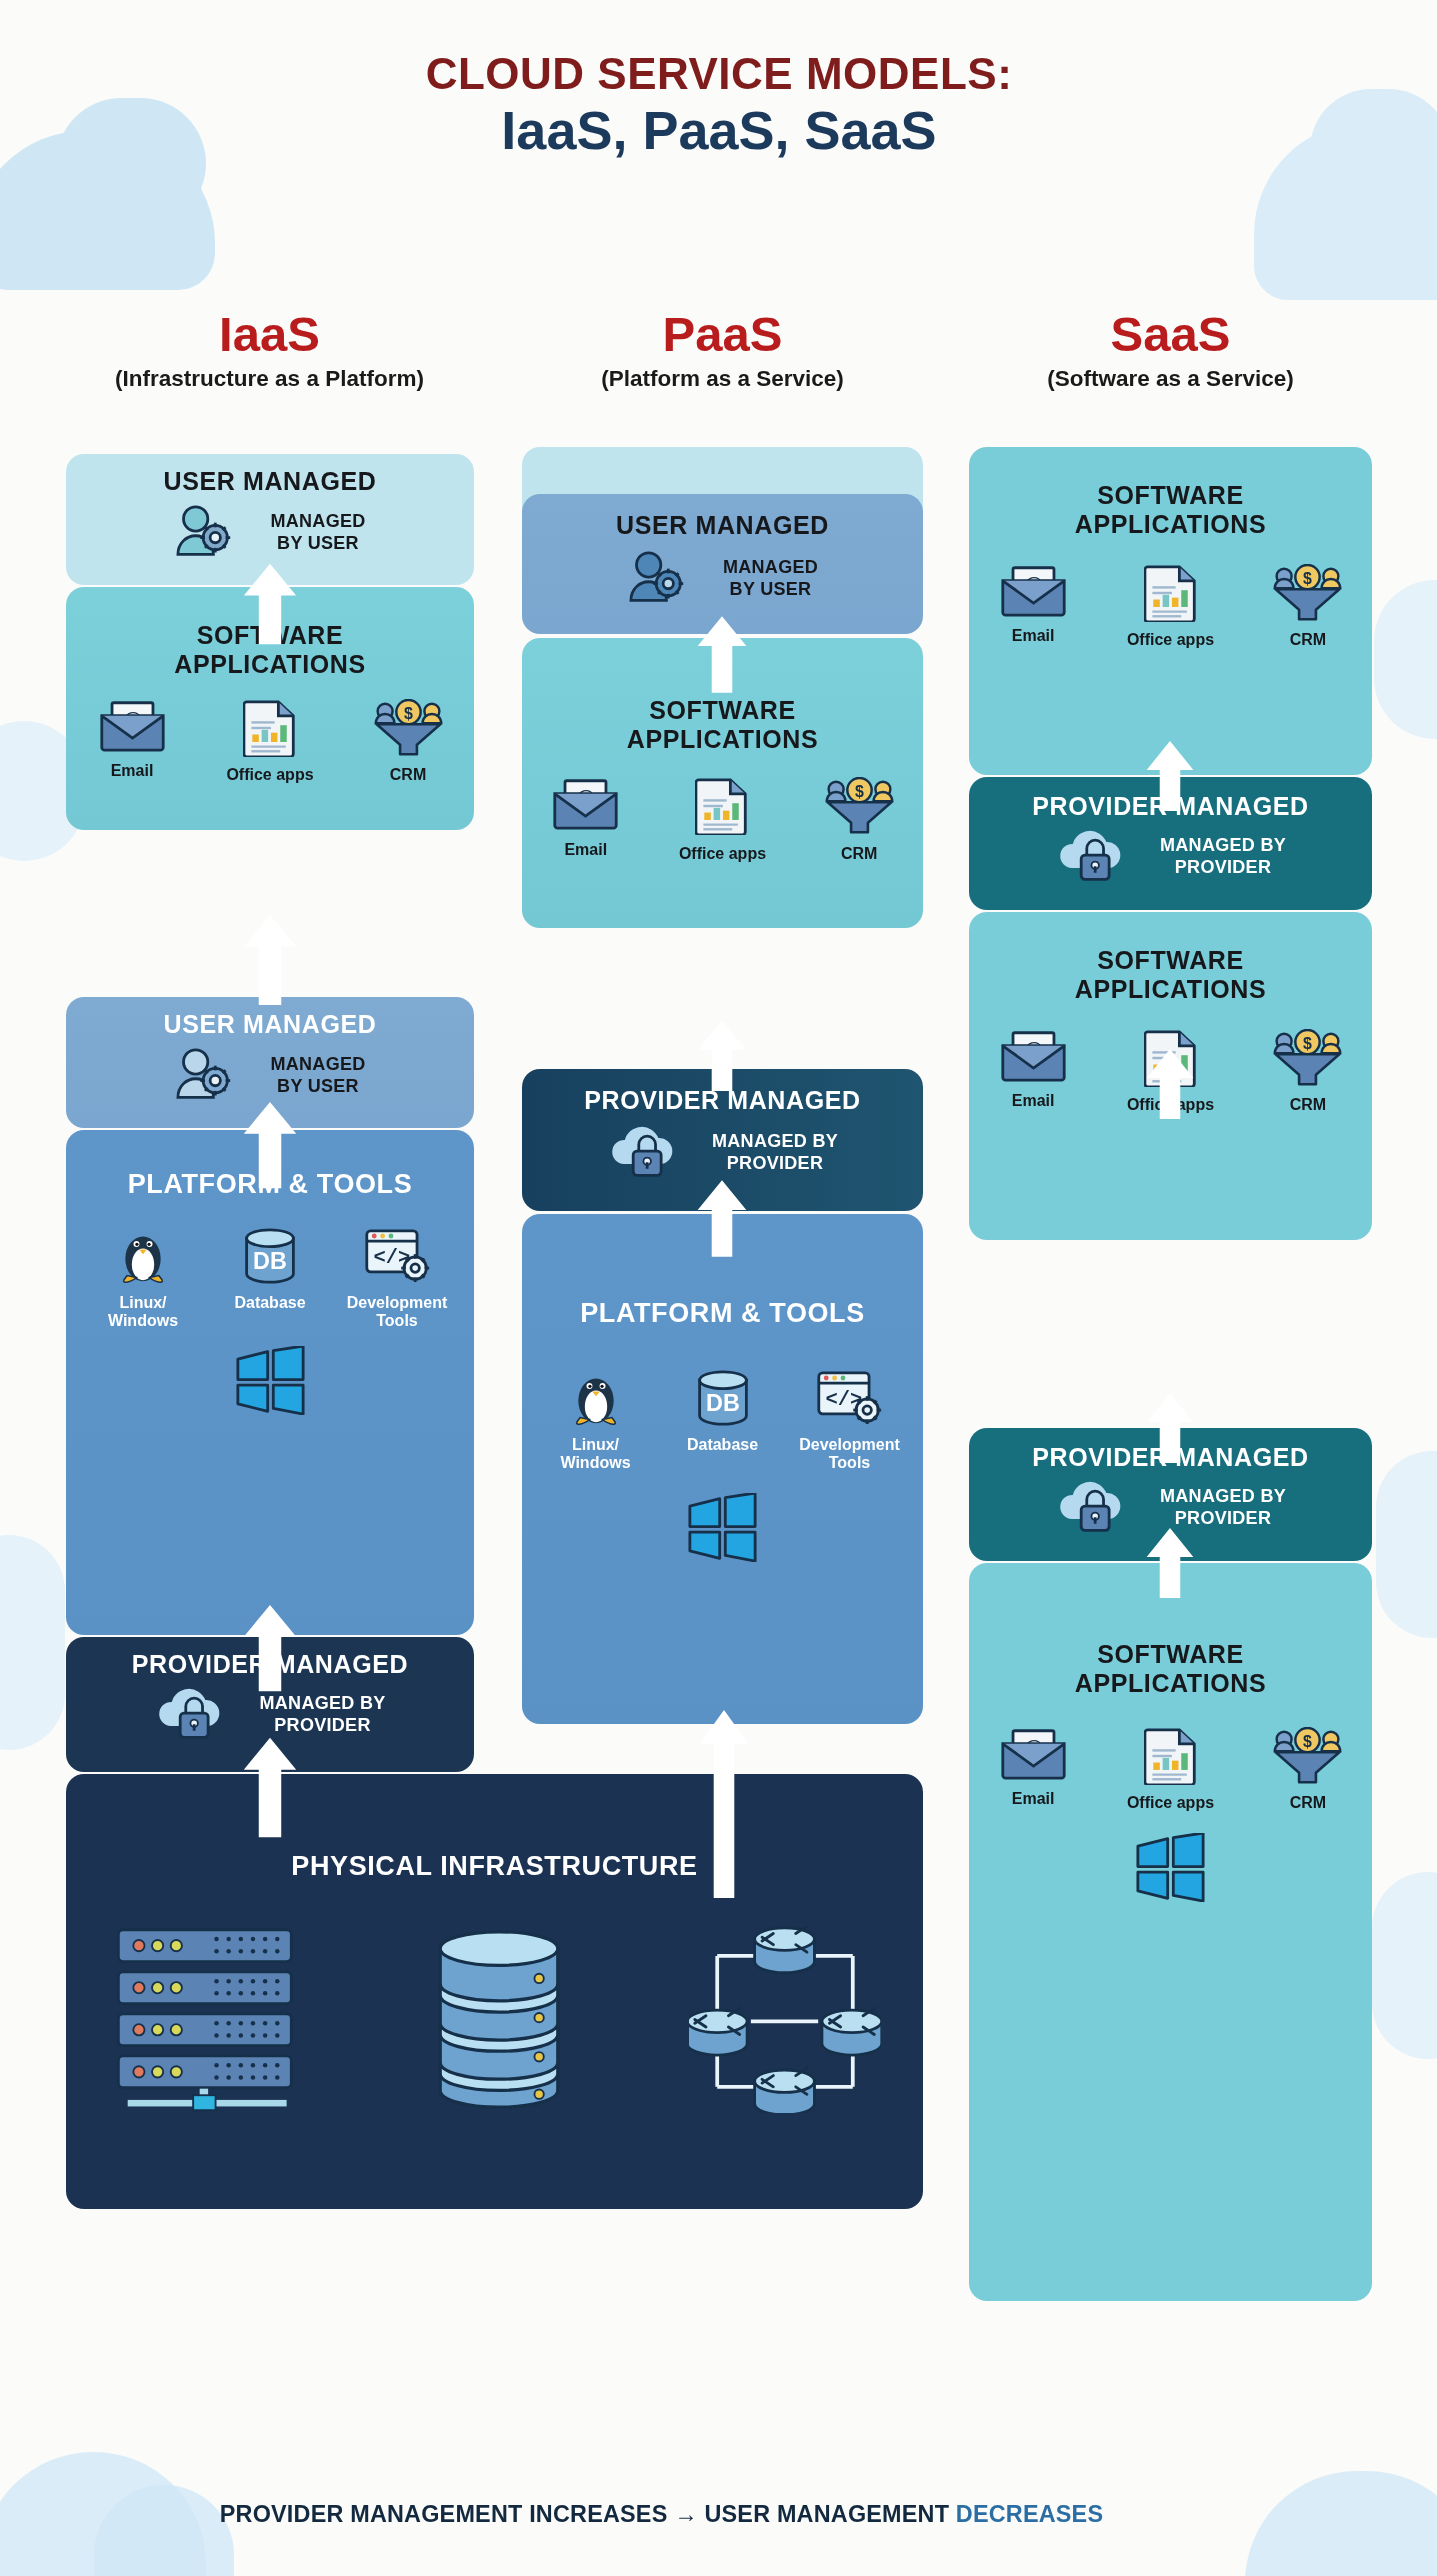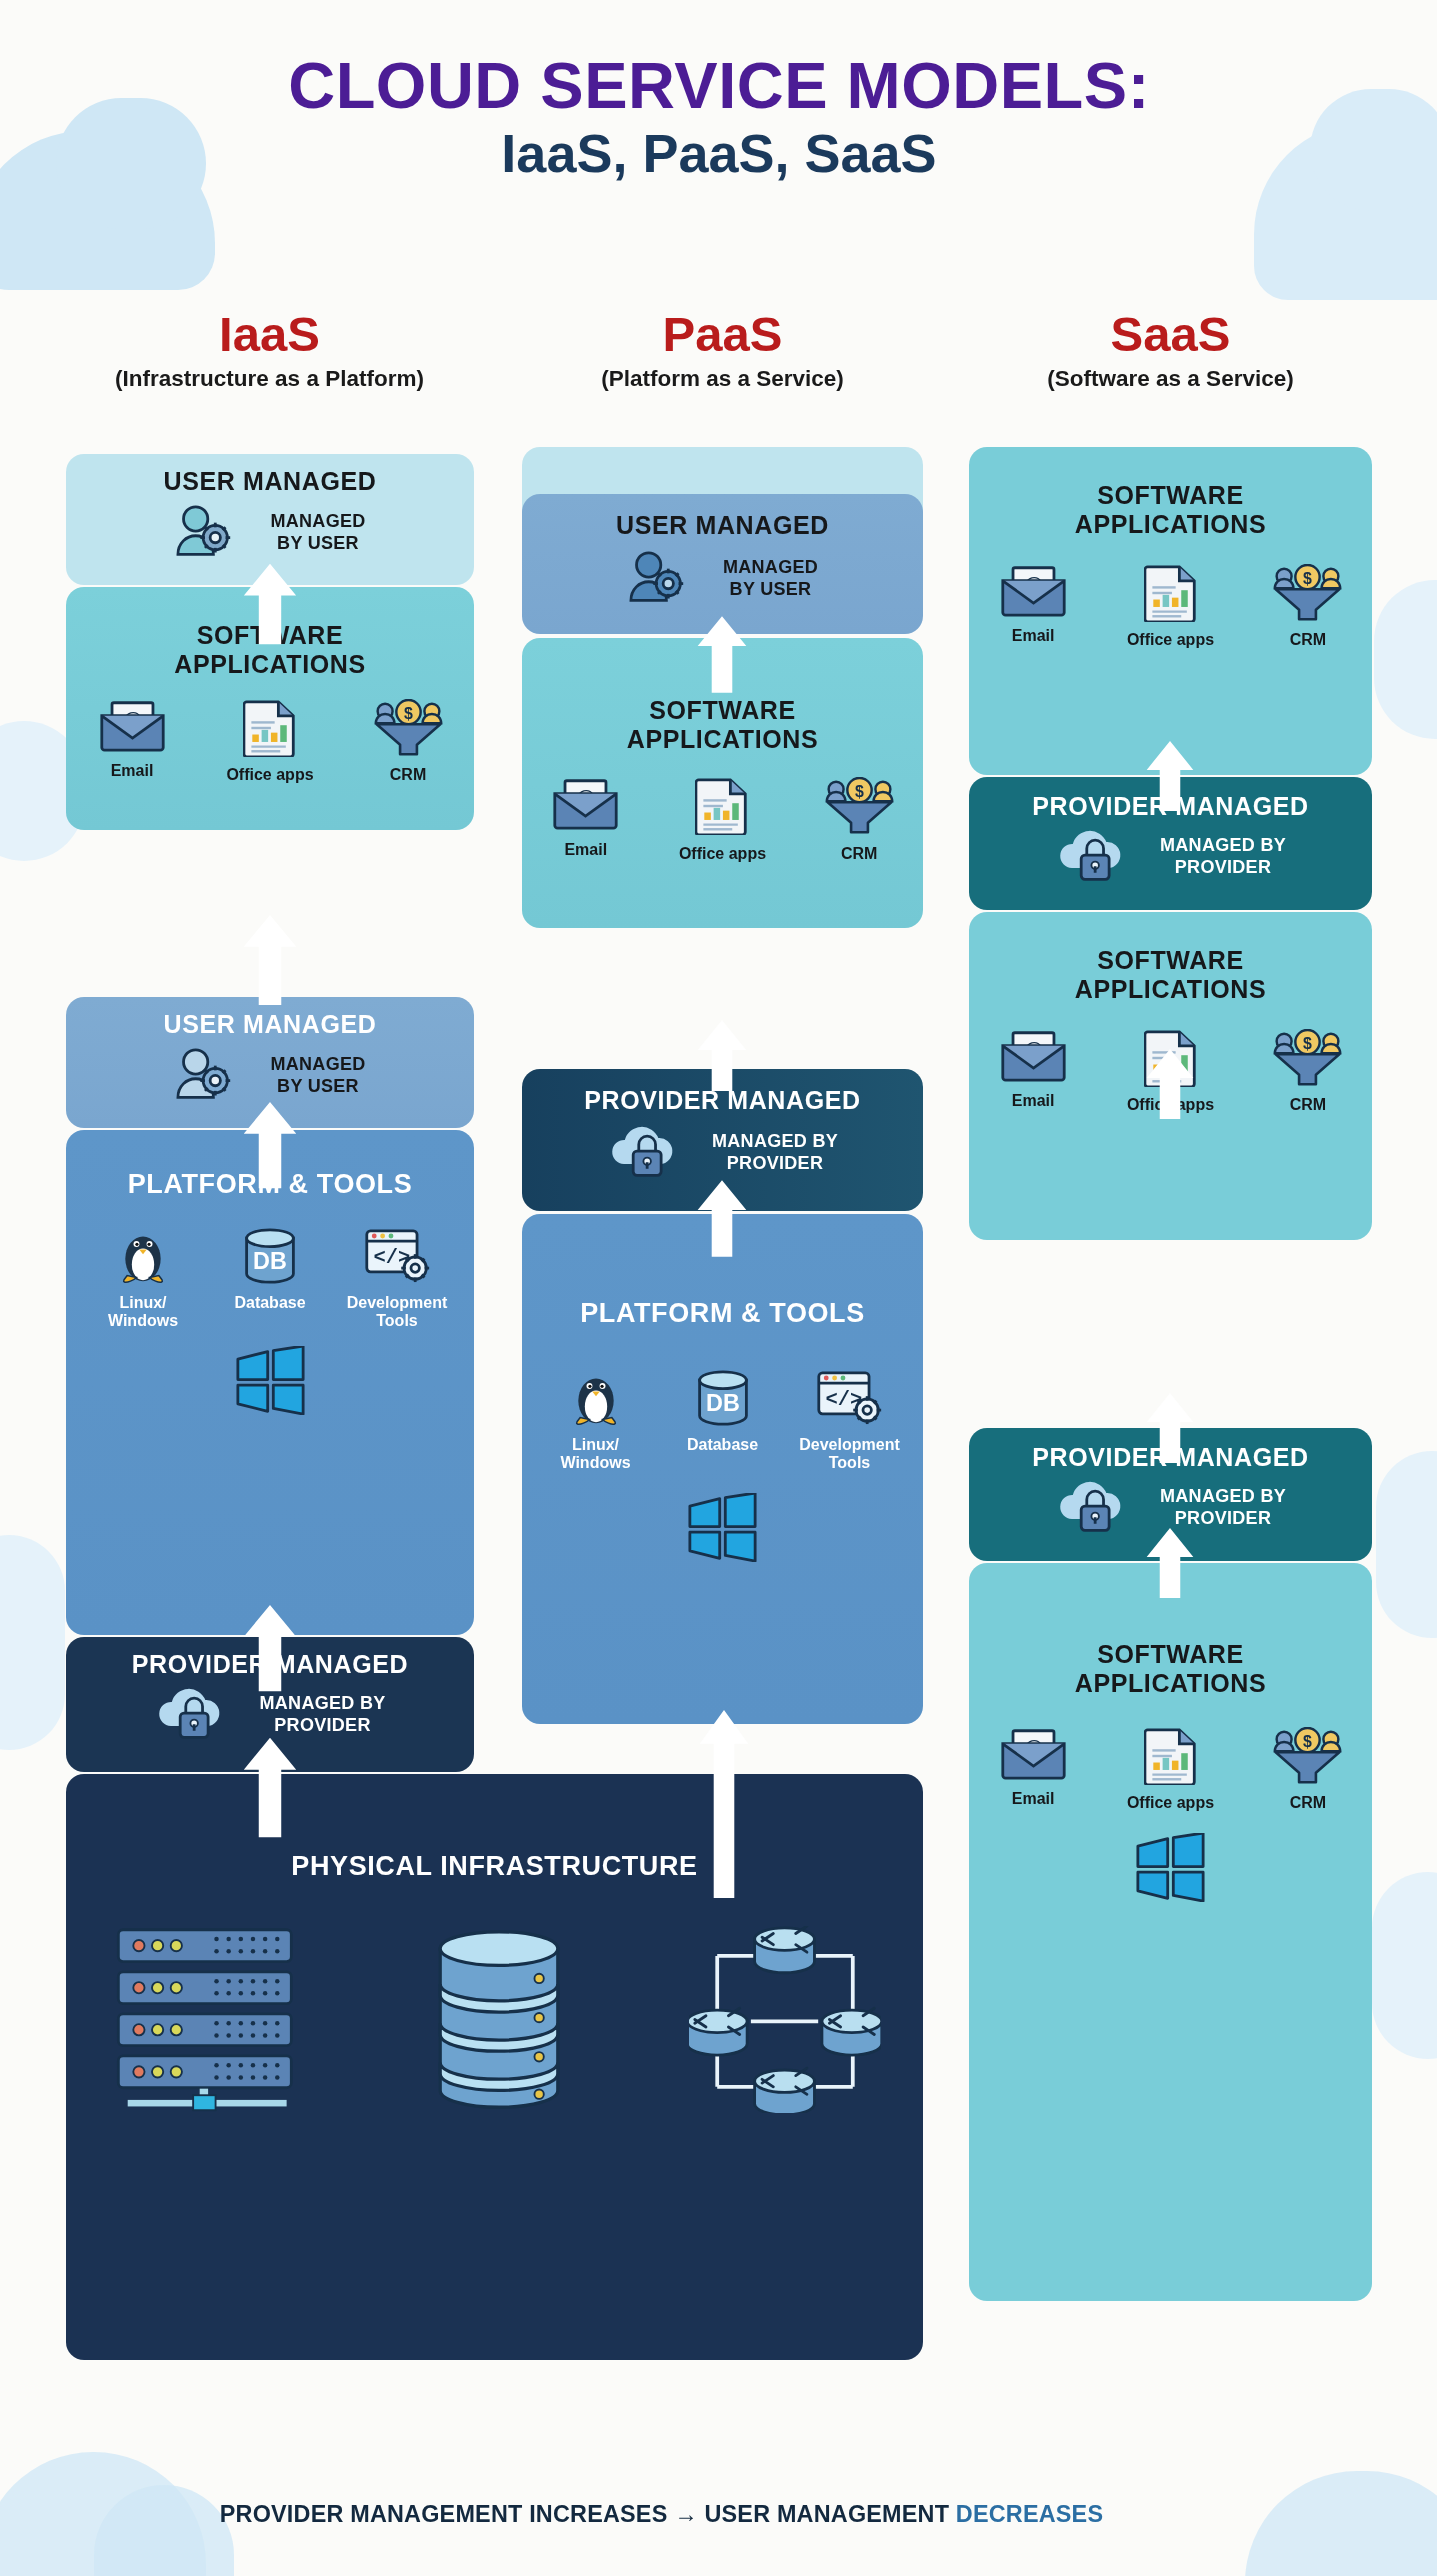--- a/index.html
+++ b/index.html
@@ -11,21 +11,21 @@
   }
   #root { position: relative; width: 1438px; height: 2576px; overflow: hidden; }
 
   
   .cloud { position: absolute; background: #cfe7f5; border-radius: 935px; z-index: 0; }
   .cloud.pale { background: #d9ecf8; }
   .cloud.faint { background: #e5f2fa; }
 
   
   .title-wrap { position: absolute; top: 49px; left: 0; width: 1438px; text-align: center; z-index: 5; }
-  .title-l1 { font-size: 65px; font-weight: bold; letter-spacing: 0.5px; color: #4c1d95; line-height: 1.13; }
+  .title-l1 { font-size: 44px; font-weight: bold; letter-spacing: 0.5px; color: #7f1d1d; line-height: 1.13; }
   .title-l2 { font-size: 54px; font-weight: bold; color: #1b3a5c; line-height: 1.18; }
 
   .colhead { position: absolute; z-index: 5; text-align: center; }
   .colhead .abbr { font-size: 49px; font-weight: bold; color: #b91c1c; line-height: 1.05; }
   .colhead .full { font-size: 22.5px; font-weight: 600; color: #1a1a1a; margin-top: 5.6px; }
 
   
   .col { position: absolute; z-index: 2; }
   .card {
     position: absolute; border-radius: 18px;
@@ -309,21 +309,21 @@
             <rect x="41.5" y="40" width="3" height="7" fill="#16304a"></rect>
           </svg>
         </span>
         <span class="managed-cap hdr-dark">
           <span>MANAGED BY</span><br>
           <span>PROVIDER</span>
         </span>
       </div>
     </div>
 
-    <div class="card c-navy-deep" style="left:66px;top:1774px;width:857px;height:586px;padding:77px 9.4px 0;">
+    <div class="card c-navy-deep" style="left:66px;top:1774px;width:857px;height:435px;padding:77px 9.4px 0;">
       <div class="card-title hdr-dark lg">PHYSICAL INFRASTRUCTURE</div>
       <div class="icon-row" style="margin-top:43px;gap:112px;">
         <div class="icon-cell" style="width:206px;">
           <span>
             <svg width="201" height="187" viewBox="0 0 215 200">
               <g>
                 <rect x="10" y="4" width="185" height="34" rx="5" fill="#5b84b5" stroke="#16304a" stroke-width="3"></rect>
                 <circle cx="32" cy="21" r="6" fill="#e07a5f" stroke="#16304a" stroke-width="2"></circle>
                 <circle cx="52" cy="21" r="6" fill="#d8d85a" stroke="#16304a" stroke-width="2"></circle>
                 <circle cx="72" cy="21" r="6" fill="#d8d85a" stroke="#16304a" stroke-width="2"></circle>

